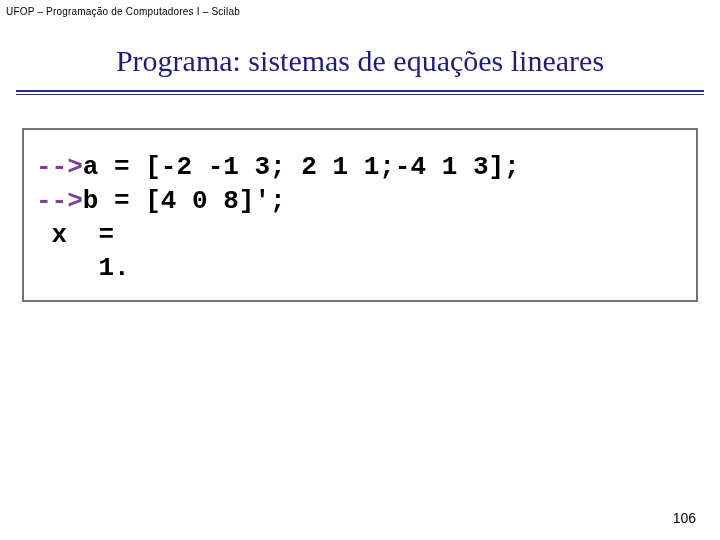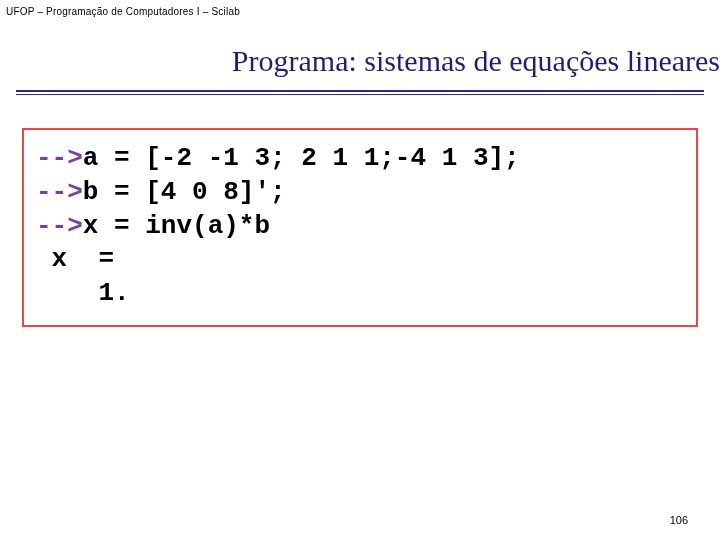--- a/index.html
+++ b/index.html
@@ -16,21 +16,21 @@
     left: 6px;
     font-size: 10px;
     color: #000;
     letter-spacing: 0.2px;
   }
   .title {
     position: absolute;
     top: 44px;
     left: 0;
     width: 100%;
-    text-align: right;
+    text-align: center;
     font-family: "Times New Roman", Times, serif;
     font-size: 30px;
     color: #1e1e7a;
     font-weight: 400;
   }
   .rule-wrap {
     position: absolute;
     top: 90px;
     left: 16px;
     right: 16px;
@@ -42,58 +42,57 @@
   .rule-bottom {
     height: 1px;
     background: #2a2a8a;
     margin-top: 2px;
   }
   .code-box {
     position: absolute;
     top: 128px;
     left: 22px;
     width: 676px;
-    border: 2px solid #ef4444;
-    padding: 12px 12px 14px 12px;
+    border: 2px solid #737373;
+    padding: 21px 12px 14px 12px;
     background: #fff;
   }
   .code-line {
     font-family: "Courier New", Courier, monospace;
     font-size: 26px;
     font-weight: bold;
     line-height: 1.3;
     white-space: pre;
     color: #000;
   }
   .purple { color: #7a3fa0; }
   .page-number {
     position: absolute;
-    right: 32px;
+    right: 24px;
     bottom: 14px;
-    font-size: 11px;
+    font-size: 14px;
     color: #000;
   }
 </style>
 </head>
 <body>
 
 <div class="slide">
 
   <div class="header-label">UFOP – Programação de Computadores I – Scilab</div>
 
   <div class="title">Programa: sistemas de equações lineares</div>
 
   <div class="rule-wrap">
     <div class="rule-top"></div>
     <div class="rule-bottom"></div>
   </div>
 
   <div class="code-box">
     <div class="code-line"><span class="purple">--&gt;</span><span>a = [-2 -1 3; 2 1 1;-4 1 3];</span></div>
     <div class="code-line"><span class="purple">--&gt;</span><span>b = [4 0 8]';</span></div>
-    <div class="code-line"><span class="purple">--&gt;</span><span>x = inv(a)*b</span></div>
     <div class="code-line"> x  =</div>
     <div class="code-line">    1.</div>
   </div>
 
   <div class="page-number">106</div>
 
 </div>
 
 </body></html>

